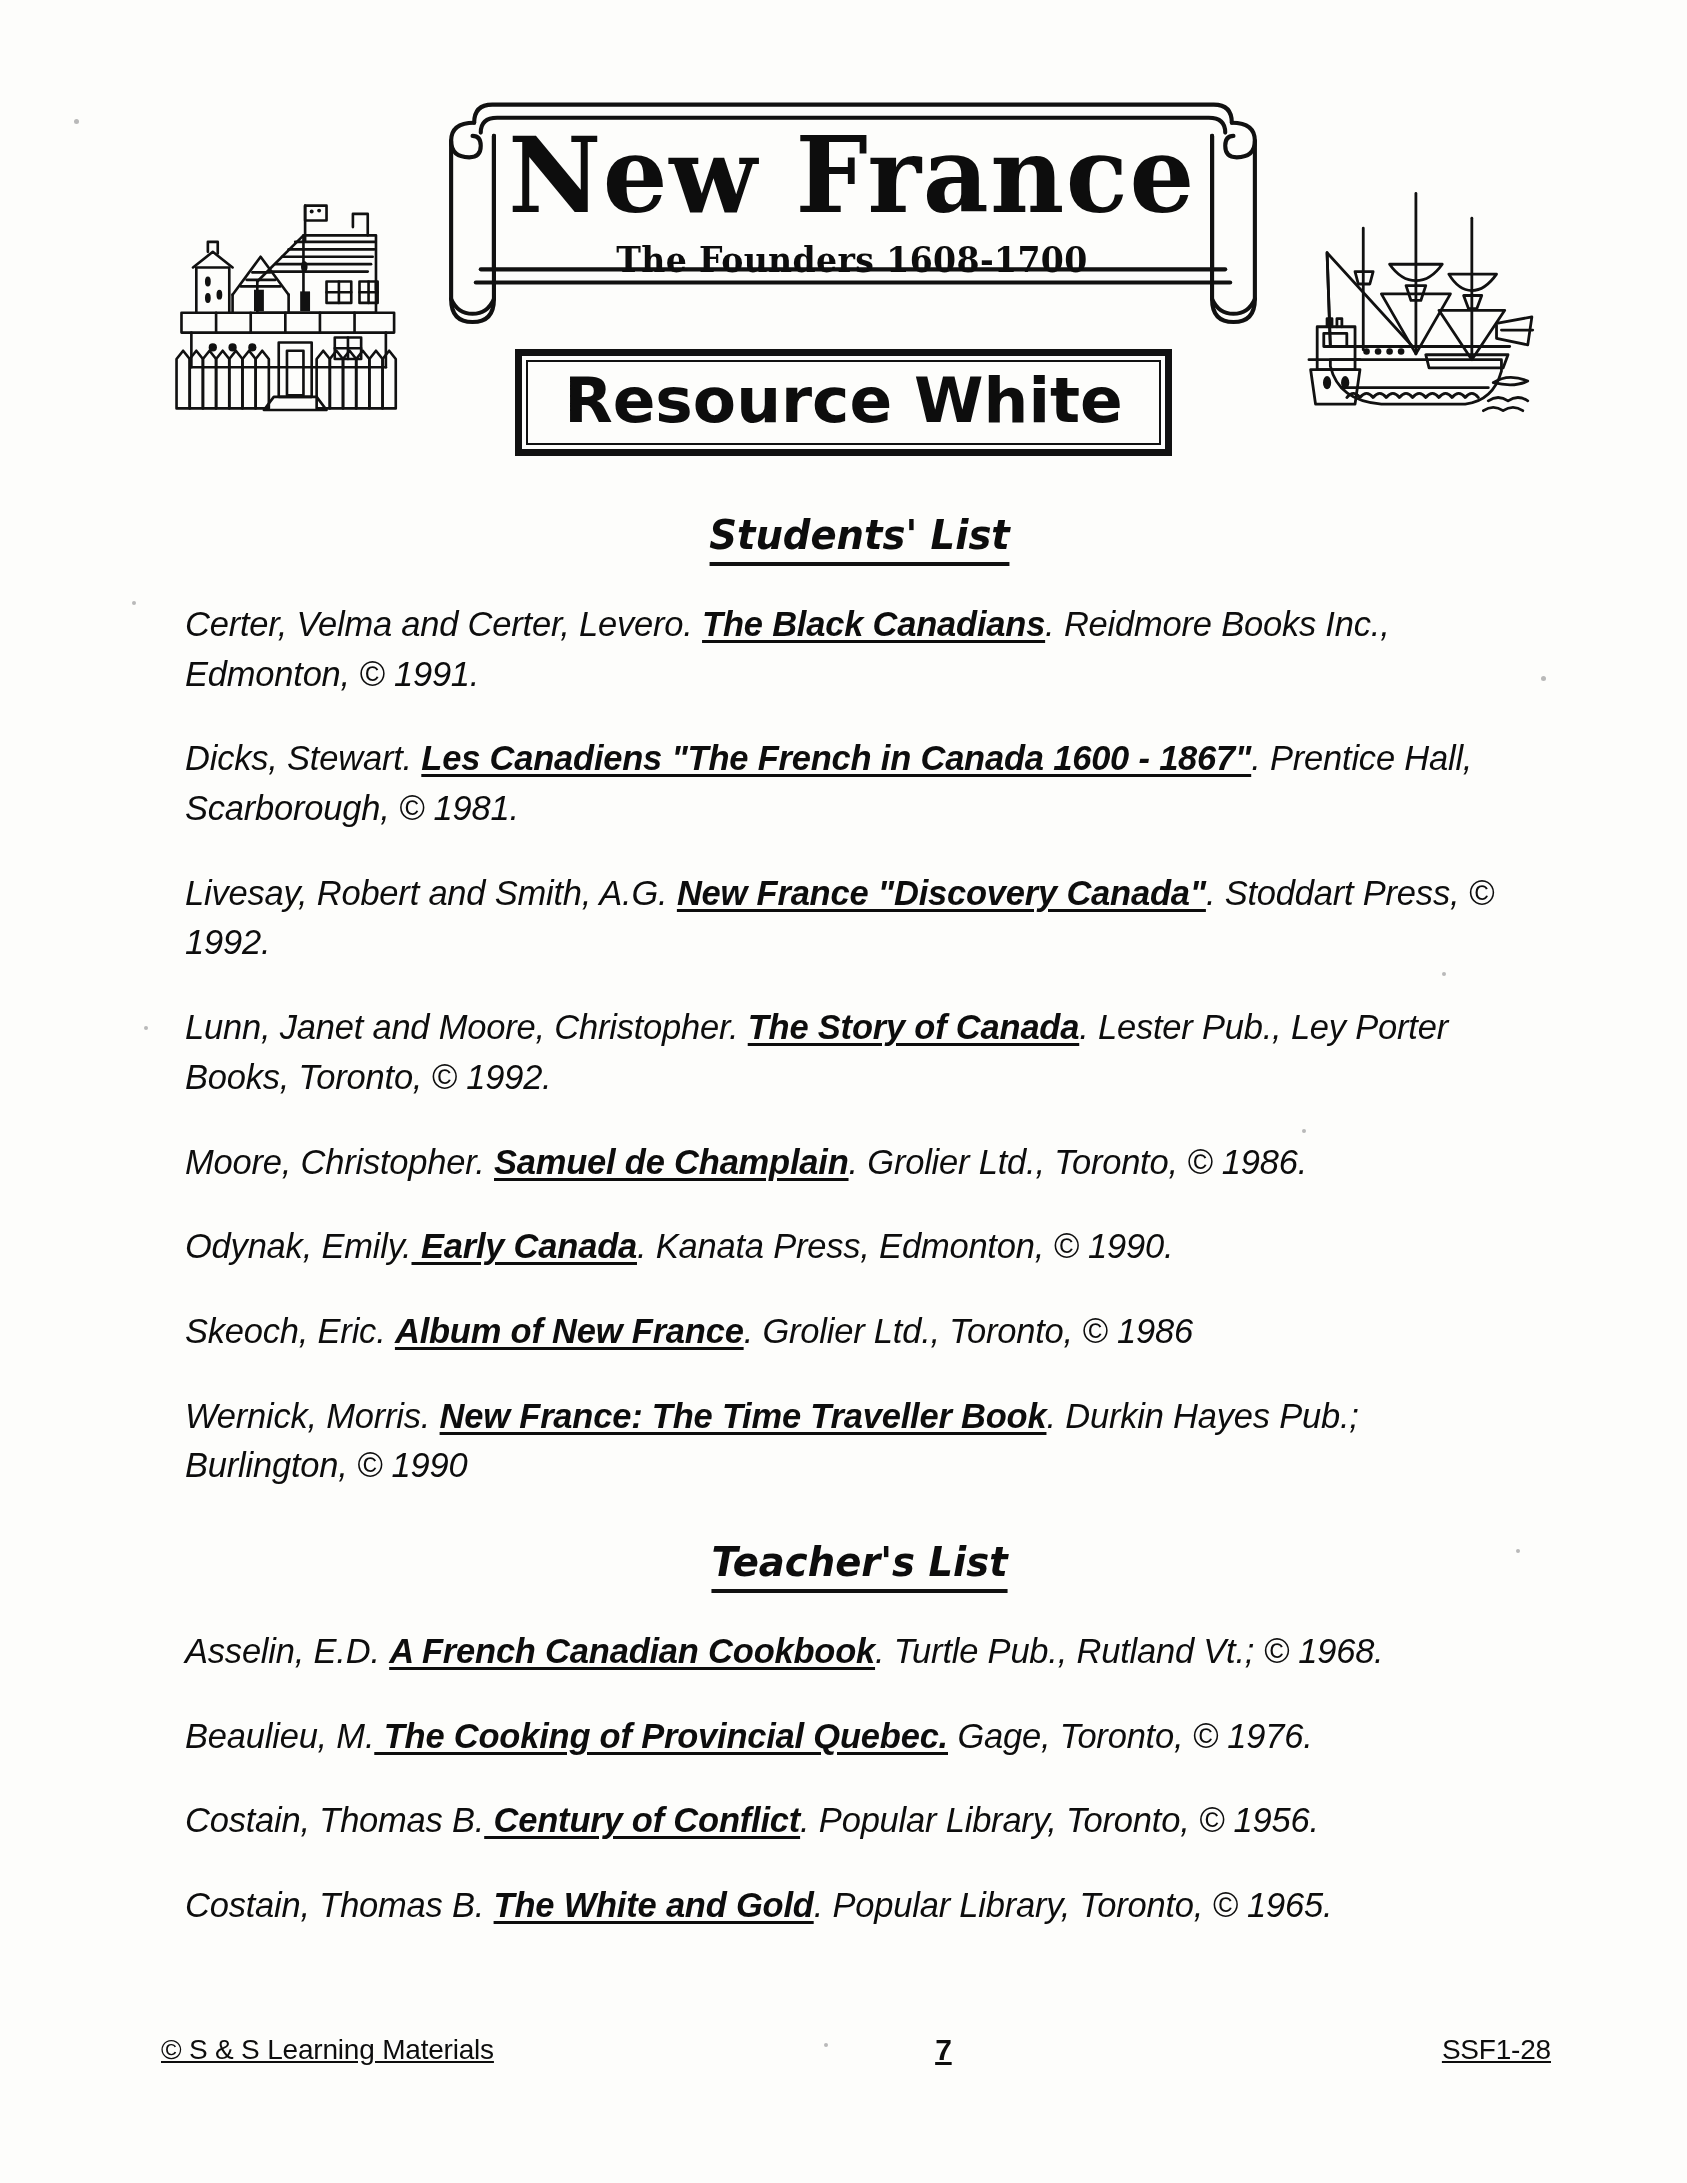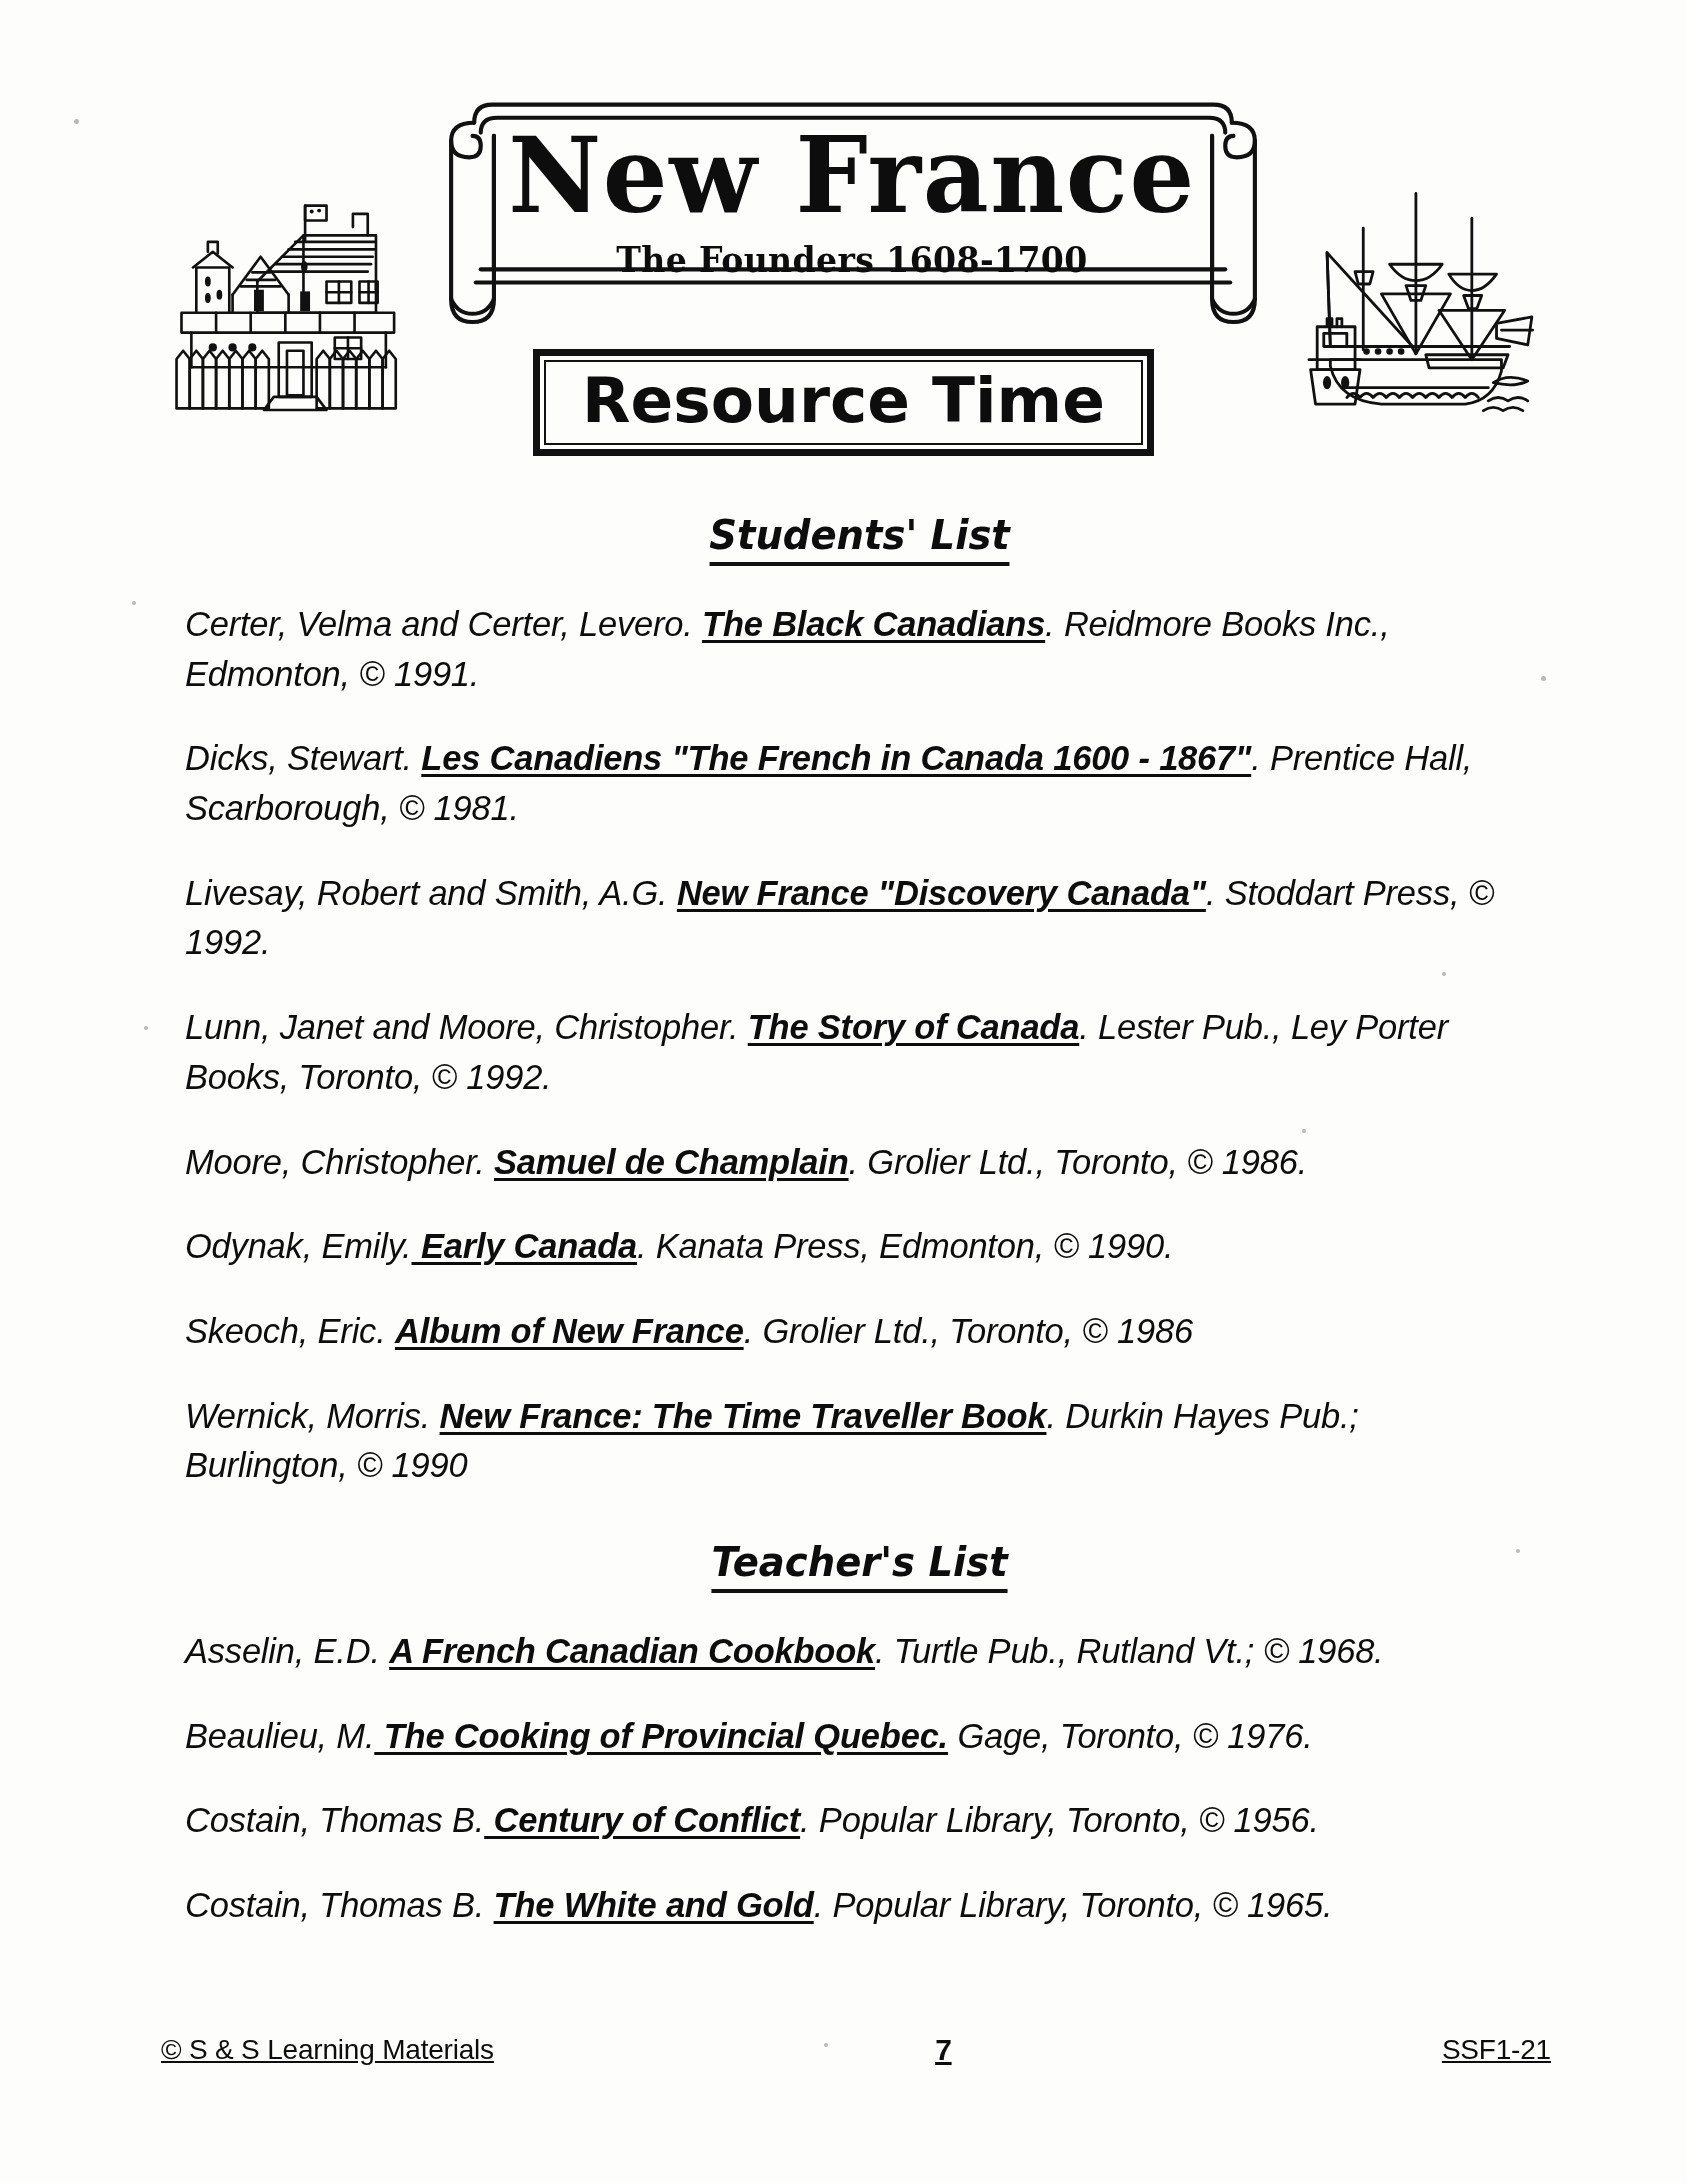--- a/index.html
+++ b/index.html
@@ -342,21 +342,21 @@
         <path d="M252 262 Q264 254 276 262 Q288 254 300 262"></path>
         <path d="M246 274 Q258 266 270 274 Q282 266 294 274"></path>
         <path d="M258 240 Q276 228 300 238 Q284 246 258 240 Z"></path>
       </svg>
     </div>
   </div>
 
   <div class="title-box-wrap">
     <div class="title-box">
       <div class="title-box-inner">
-        <div class="title-box-text">Resource Time</div>
+        <div class="title-box-text">Resource White</div>
       </div>
     </div>
   </div>
 
   <div class="content">
 
     <h2 class="section-heading">
       <span>Students' List</span>
     </h2>
     <div class="entries">
@@ -377,21 +377,21 @@
       <p class="entry"><span>Asselin, E.D. </span><span class="ttl">A French Canadian Cookbook</span><span>. Turtle Pub., Rutland Vt.; © 1968.</span></p>
       <p class="entry"><span>Beaulieu, M.</span><span class="ttl"> The Cooking of Provincial Quebec.</span><span> Gage, Toronto, © 1976.</span></p>
       <p class="entry"><span>Costain, Thomas B.</span><span class="ttl"> Century of Conflict</span><span>. Popular Library, Toronto, © 1956.</span></p>
       <p class="entry"><span>Costain, Thomas B. </span><span class="ttl">The White and Gold</span><span>. Popular Library, Toronto, © 1965.</span></p>
     </div>
   </div>
 
   <div class="footer">
     <div class="footer-left">© S &amp; S Learning Materials</div>
     <div class="footer-center">7</div>
-    <div class="footer-right">SSF1-21</div>
+    <div class="footer-right">SSF1-28</div>
   </div>
 
   <span class="speck" style="left:74px;top:119px;width:5px;height:5px;"></span>
   <span class="speck" style="left:132px;top:601px;width:4.1px;height:4.1px;"></span>
   <span class="speck" style="left:1541px;top:676px;width:5px;height:5px;"></span>
   <span class="speck" style="left:1442px;top:972px;width:4.1px;height:4.1px;"></span>
   <span class="speck" style="left:1302px;top:1129px;width:4.1px;height:4.1px;"></span>
   <span class="speck" style="left:1516px;top:1549px;width:4.1px;height:4.1px;"></span>
   <span class="speck" style="left:144px;top:1026px;width:4.1px;height:4.1px;"></span>
   <span class="speck" style="left:824px;top:2043px;width:4.1px;height:4.1px;"></span>

